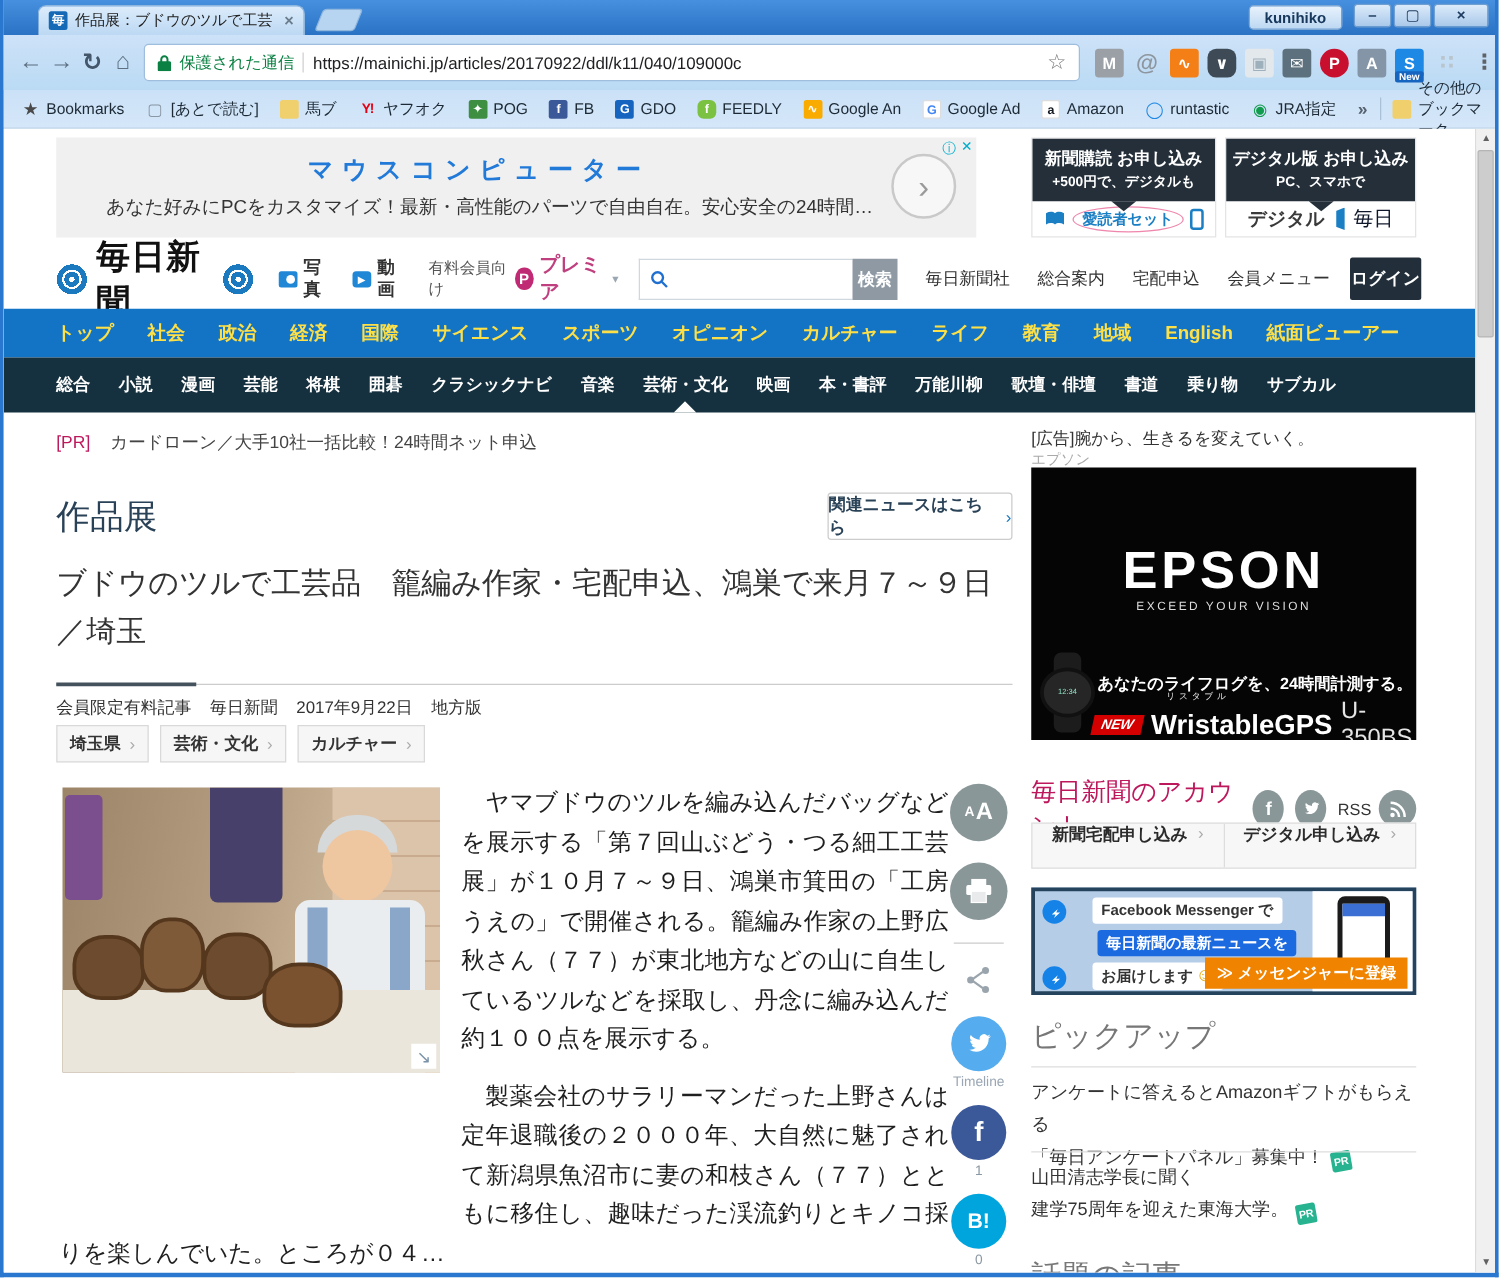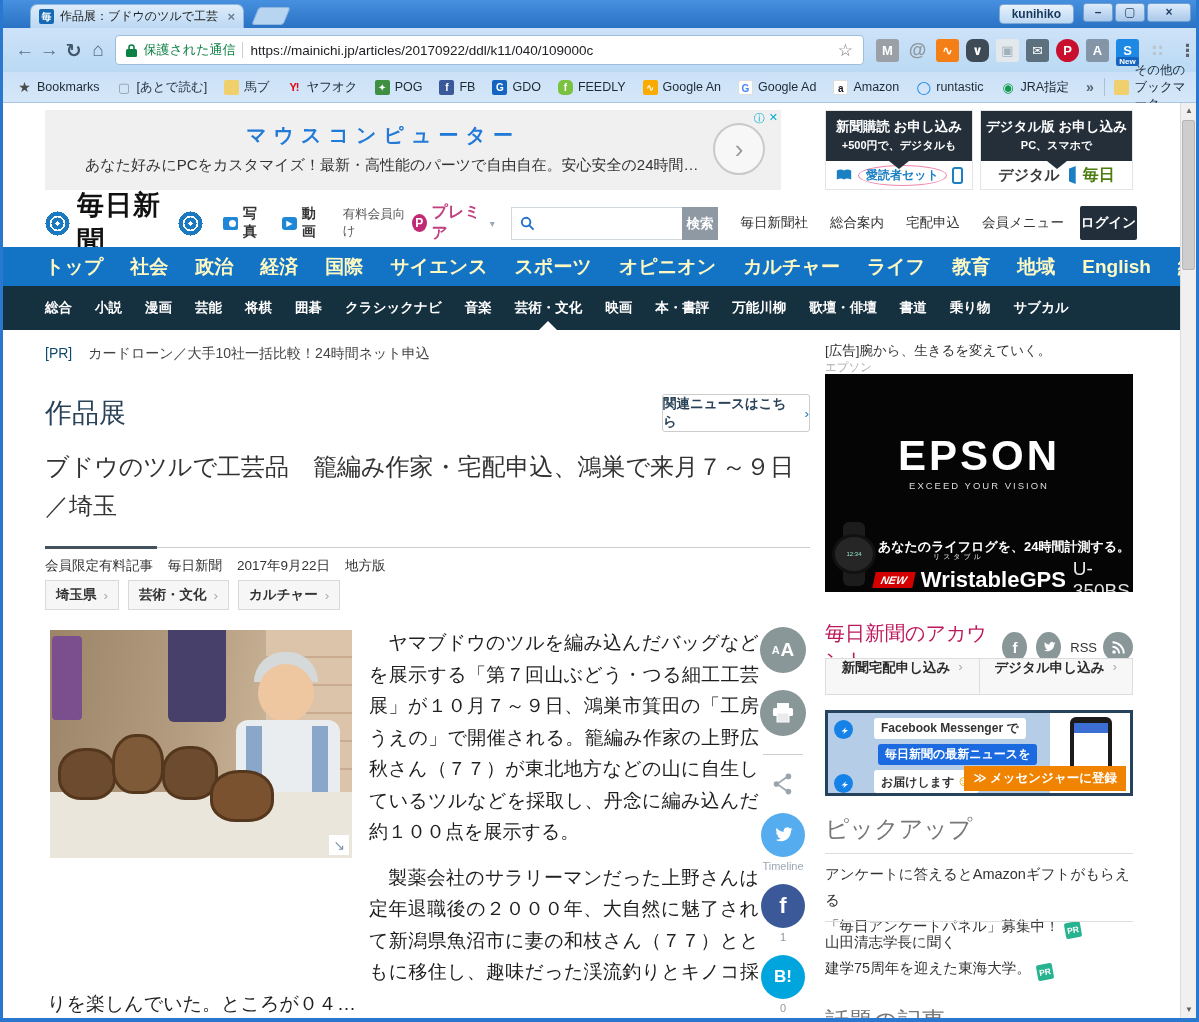--- a/index.html
+++ b/index.html
@@ -95,21 +95,21 @@
     border:10px solid transparent;border-top:8px solid #242f3a;border-bottom:0}
   .sub-ad-l1{font-size:13.5px;font-weight:bold}
   .sub-ad-l2{font-size:11px;font-weight:bold;margin-top:2px}
   .sub-ad-foot{height:28px;display:flex;align-items:center;justify-content:center;gap:5px}
   .aidoku{color:#1b7fc4;font-size:12px;font-weight:bold;border:1px solid #ef86ac;border-radius:50%;
     padding:1px 7px}
   .phone-ic{width:11px;height:17px;border:2px solid #1b7fc4;border-radius:3px}
   .dgbrand{font-size:15px;font-weight:bold;color:#3a3a3a}
   .dgbook{display:inline-block;width:7px;height:18px;background:#1b7fc4;
     clip-path:polygon(0 15%,100% 0,100% 100%,0 85%);vertical-align:-4px;margin:0 2px 0 4px}
-  .dgmainichi{font-size:16px;font-weight:bold;color:#4d7c0f}
+  .dgmainichi{font-size:16px;font-weight:normal;color:#0f172a}
   
   .site-header{left:42px;top:97px;width:1092px;height:46px;display:flex;align-items:center}
   .eye{width:25px;height:25px;border-radius:50%;flex:0 0 auto;
     background:radial-gradient(circle,#fff 0 12%,#1b79c0 12% 34%,#fff 34% 44%,#1b79c0 44% 68%,#fff 68% 78%,#1b79c0 78%)}
   .logo-text{font-size:27px;font-weight:bold;color:#111;margin:0 7px;letter-spacing:1px;
     font-family:"Liberation Serif","DejaVu Serif",serif}
   .hd-item{display:flex;align-items:center;gap:5px;font-size:14px;font-weight:bold;color:#333}
   .cam-ic{width:18px;height:13px;background:#1f87d5;border-radius:2px;position:relative}
   .cam-ic::after{content:"";position:absolute;left:6px;top:3px;width:7px;height:7px;background:#fff;border-radius:50%}
   .mov-ic{width:18px;height:13px;background:#1f87d5;border-radius:3px;color:#fff;font-size:8px;
@@ -122,30 +122,30 @@
   .searchbox{display:flex;align-items:center;gap:6px;width:200px;height:33px;border:1px solid #d0d7dd;
     border-right:none;padding:0 8px;background:#fff}
   .search-btn{width:44px;height:33px;background:#8e99a4;color:#fff;font-size:13.5px;font-weight:bold;
     text-align:center;line-height:33px}
   .hd-links{display:flex;gap:22px;font-size:13.5px;color:#333;margin-left:22px;white-space:nowrap}
   .login-btn{margin-left:16px;width:68px;height:34px;background:#222f3a;color:#fff;font-size:13.5px;
     font-weight:bold;text-align:center;line-height:34px;border-radius:2px}
   
   .nav1{left:0;top:144px;width:1193px;height:39px;background:#1373c5;display:flex;align-items:center;
     gap:27px;padding-left:42px}
-  .nav1 span{color:#fef9c3;font-size:19px;font-weight:bold;white-space:nowrap}
+  .nav1 span{color:#fde047;font-size:15px;font-weight:bold;white-space:nowrap}
   .nav2{left:0;top:183px;width:1193px;height:44px;background:#15303e;display:flex;align-items:center;
     gap:23px;padding-left:42px}
   .nav2 span{color:#fff;font-size:13.5px;font-weight:bold;white-space:nowrap;position:relative;height:44px;
     line-height:44px}
   .nav2 span.active::after{content:"";position:absolute;left:50%;bottom:0;margin-left:-9px;
     border:9px solid transparent;border-bottom:9px solid #fff;border-top:0}
   
   .pr-line{left:42px;top:242px;font-size:14px;color:#444}
-  .pr-line .prp{color:#0c4a6e;margin-right:16px}
+  .pr-line .prp{color:#be185d;margin-right:16px}
   .section-title{left:42px;top:292px;font-size:27px;color:#2a4257}
   .related-btn{left:659px;top:291px;width:148px;height:38px;border:1px solid #ccc;border-radius:3px;
     background:#fff;display:flex;align-items:center;justify-content:center;gap:6px;font-size:13.5px;
     font-weight:bold;color:#2a4257}
   .related-btn .chv{color:#1574bf;font-weight:normal}
   .headline{left:42px;top:344px;width:772px;font-size:24px;line-height:39px;color:#333;font-weight:500}
   .article-divider{left:42px;top:444px;width:765px;border-top:1px solid #ccc}
   .article-divider::before{content:"";position:absolute;left:0;top:-2px;width:112px;height:3px;background:#44525e}
   .meta-line{left:42px;top:454px;display:flex;gap:15px;font-size:13.5px;color:#333}
   .tags{left:42px;top:477px;display:flex;gap:9px}

